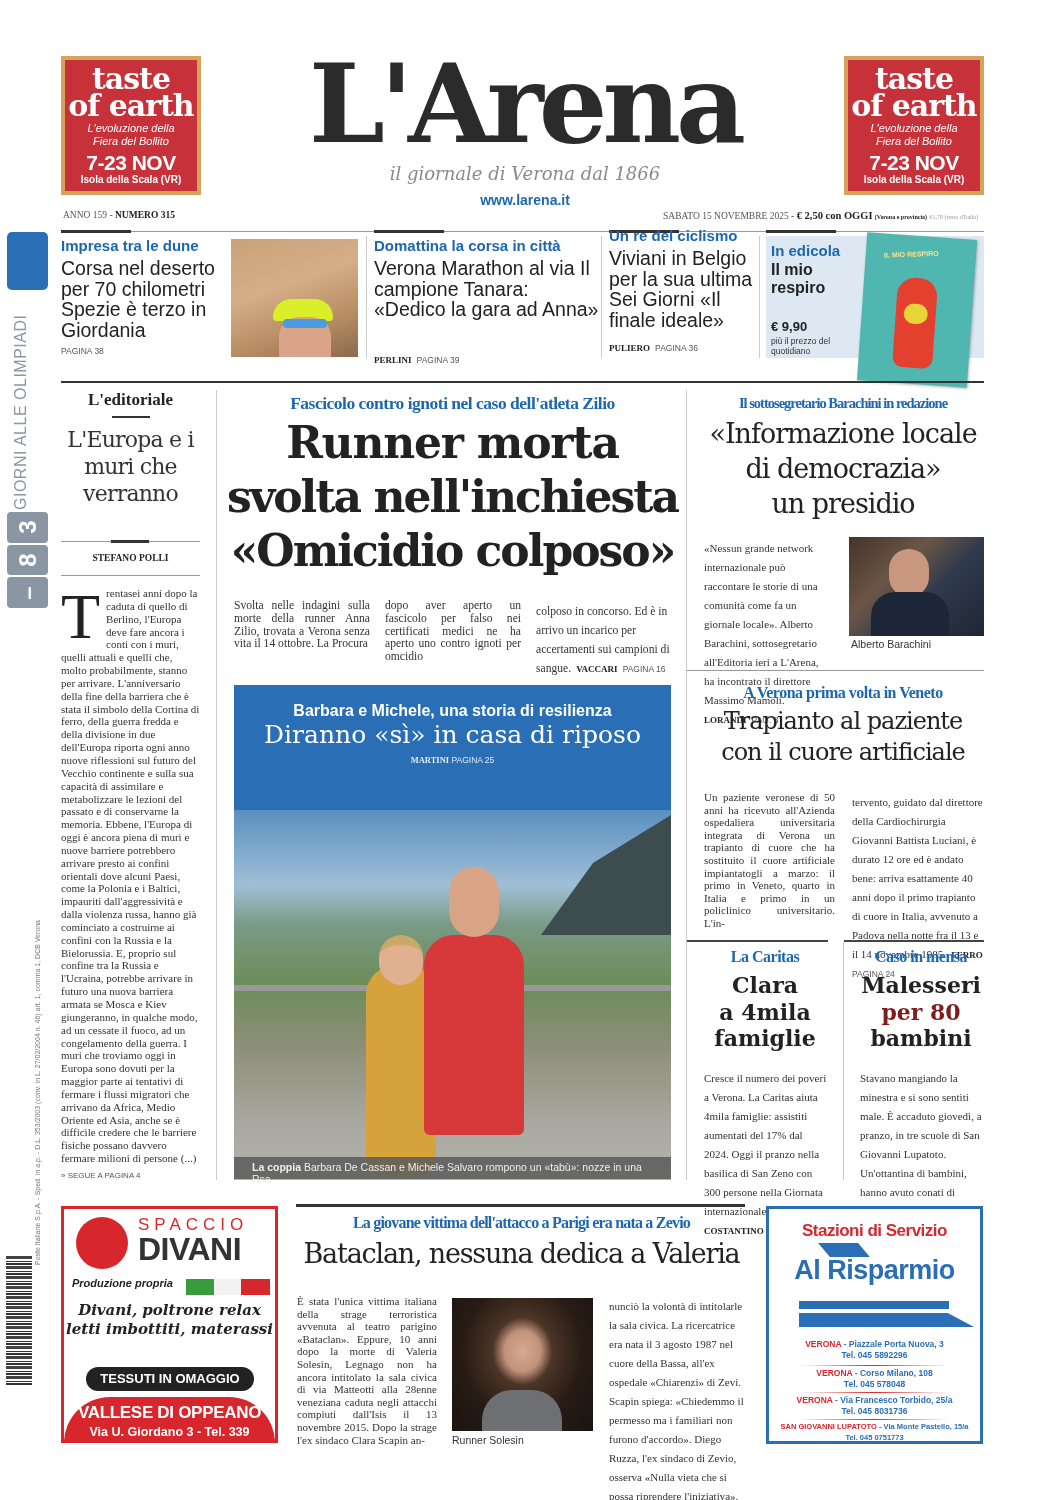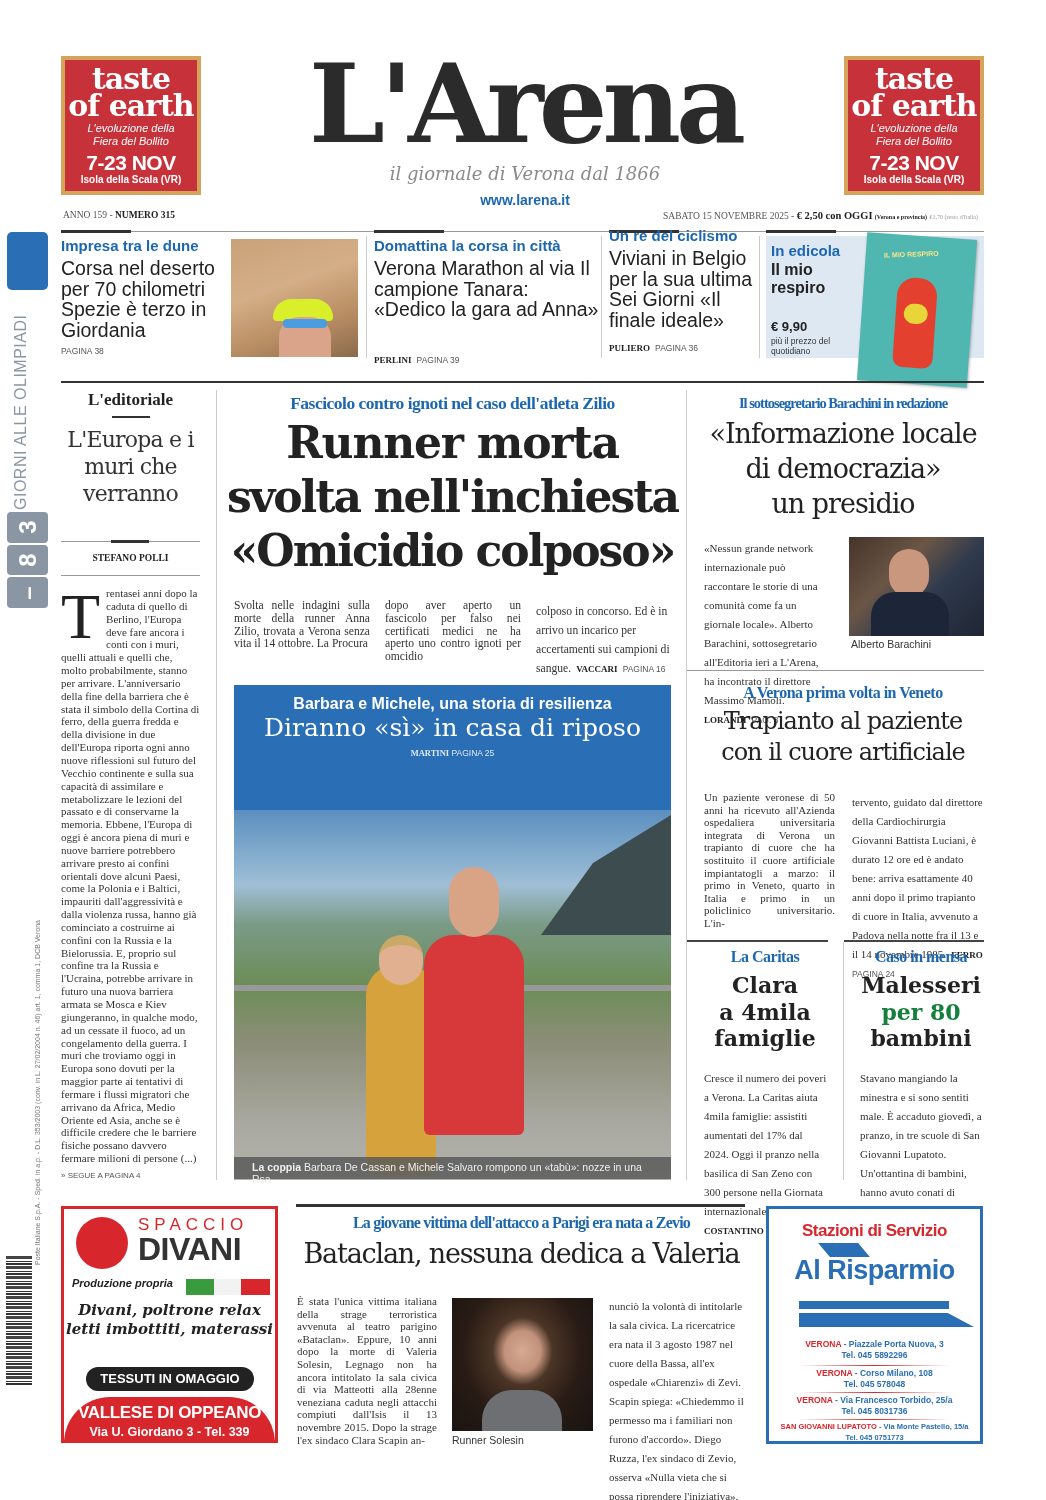--- a/index.html
+++ b/index.html
@@ -55,21 +55,21 @@
 .ph-bar .head{position:absolute;left:40px;top:12px;width:40px;height:48px;background:#c9977e;border-radius:20px}
 .ph-bar .suit{position:absolute;left:22px;top:55px;width:78px;height:44px;background:#1d2638;border-radius:24px 24px 0 0}
 .ph-couple{left:234px;top:685px;width:437px;height:495px;background:linear-gradient(180deg,#2a6fb6 0,#2a6fb6 125px,#5b8fc0 125px,#9fbfd6 200px,#7a9a86 240px,#6c8d57 300px,#8d8e79 360px,#a9a9a1 440px,#b3b3ad 495px)}
 .ph-couple .mtn{position:absolute;right:0;top:130px;width:130px;height:120px;background:#3d4c4e;clip-path:polygon(100% 0,100% 100%,0 100%,40% 40%)}
 .ph-couple .woman{position:absolute;left:132px;top:280px;width:70px;height:210px;background:#d6a23c;border-radius:30px 30px 10px 10px}
 .ph-couple .whead{position:absolute;left:145px;top:250px;width:44px;height:50px;background:#e0b090;border-radius:22px;border-top:10px solid #c9a968}
 .ph-couple .man{position:absolute;left:190px;top:250px;width:100px;height:200px;background:#d7383a;border-radius:30px 30px 6px 6px}
 .ph-couple .mhead{position:absolute;left:215px;top:182px;width:50px;height:70px;background:#d9a386;border-radius:25px}
 .ph-couple .rail{position:absolute;left:0;top:300px;width:437px;height:6px;background:#999}
 .couple-head{left:234px;top:685px;width:437px;height:125px;text-align:center;color:#fff}
-.couple-kick{font-family:"Liberation Sans",sans-serif;font-weight:700;font-size:16px;margin-top:10px}
+.couple-kick{font-family:"Liberation Sans",sans-serif;font-weight:700;font-size:16px;margin-top:17px}
 .couple-title{font-family:"DejaVu Serif",serif;font-size:25px;line-height:30px;margin-top:4px}
 .couple-au{font-family:"Liberation Sans",sans-serif;font-size:8.5px;margin-top:5px;color:#dfe9f5}
 .couple-cap{left:234px;top:1157px;width:437px;height:22px;background:rgba(90,90,90,.85);color:#eee;font-family:"Liberation Sans",sans-serif;font-size:10.5px;padding:4px 18px}
 .ph-val{left:452px;top:1298px;width:141px;height:133px;background:radial-gradient(ellipse at 50% 40%,#d7a991 0,#c2927c 18%,#4b3526 30%,#281b15 60%,#1a1410 100%)}
 .ph-val .neck{position:absolute;left:30px;top:92px;width:80px;height:41px;background:#6d6f72;border-radius:30px 30px 0 0}
 
 
 .divani{left:61px;top:1206px;width:217px;height:237px;border:3px solid #d8262d;background:#fff;text-align:center;font-family:"Liberation Sans",sans-serif;overflow:hidden}
 .divani .logo{position:absolute;left:12px;top:8px;width:52px;height:52px;border-radius:50%;background:#d8262d}
 .divani .sp{position:absolute;left:74px;top:6px;font-size:17px;letter-spacing:5px;color:#d8262d}
@@ -287,21 +287,21 @@
 </div>
 <div class="abs" style="left:704px;top:1067px;width:124px">
   <span class="body-t" style="font-size:11px;line-height:12.6px">Cresce il numero dei poveri a Verona. La Caritas aiuta 4mila famiglie: assistiti aumentati del 17% dal 2024. Oggi il pranzo nella basilica di San Zeno con 300 persone nella Giornata internazionale.</span>
   <span class="au">COSTANTINO</span>
   <span class="pg">PAGINA 19</span>
 </div>
 
 <div class="abs kicker-serif" style="left:852px;top:948px;width:138px;text-align:center;font-size:16px">Caso in mensa</div>
 <div class="abs" style="left:852px;top:972px;width:138px;text-align:center">
   <div class="serif" style="font-weight:700;font-size:22px;line-height:26.5px;color:#222">Malesseri</div>
-  <div class="serif" style="font-weight:700;font-size:22px;line-height:26.5px;color:#15803d">per 80</div>
+  <div class="serif" style="font-weight:700;font-size:22px;line-height:26.5px;color:#7f1d1d">per 80</div>
   <div class="serif" style="font-weight:700;font-size:22px;line-height:26.5px;color:#222">bambini</div>
 </div>
 <div class="abs" style="left:860px;top:1067px;width:124px">
   <span class="body-t" style="font-size:11px;line-height:12.6px">Stavano mangiando la minestra e si sono sentiti male. È accaduto giovedì, a pranzo, in tre scuole di San Giovanni Lupatoto. Un'ottantina di bambini, hanno avuto conati di vomito. Partite le analisi sul cibo.</span>
   <span class="au">FIORIN</span>
   <span class="pg">PAGINA 27</span>
 </div>
 
 <div class="abs divani">
   <div class="logo"></div>

